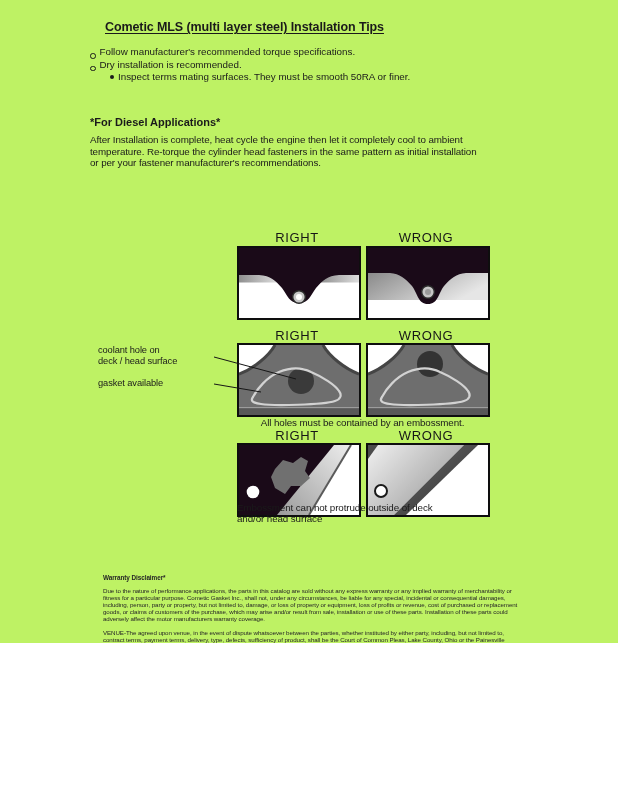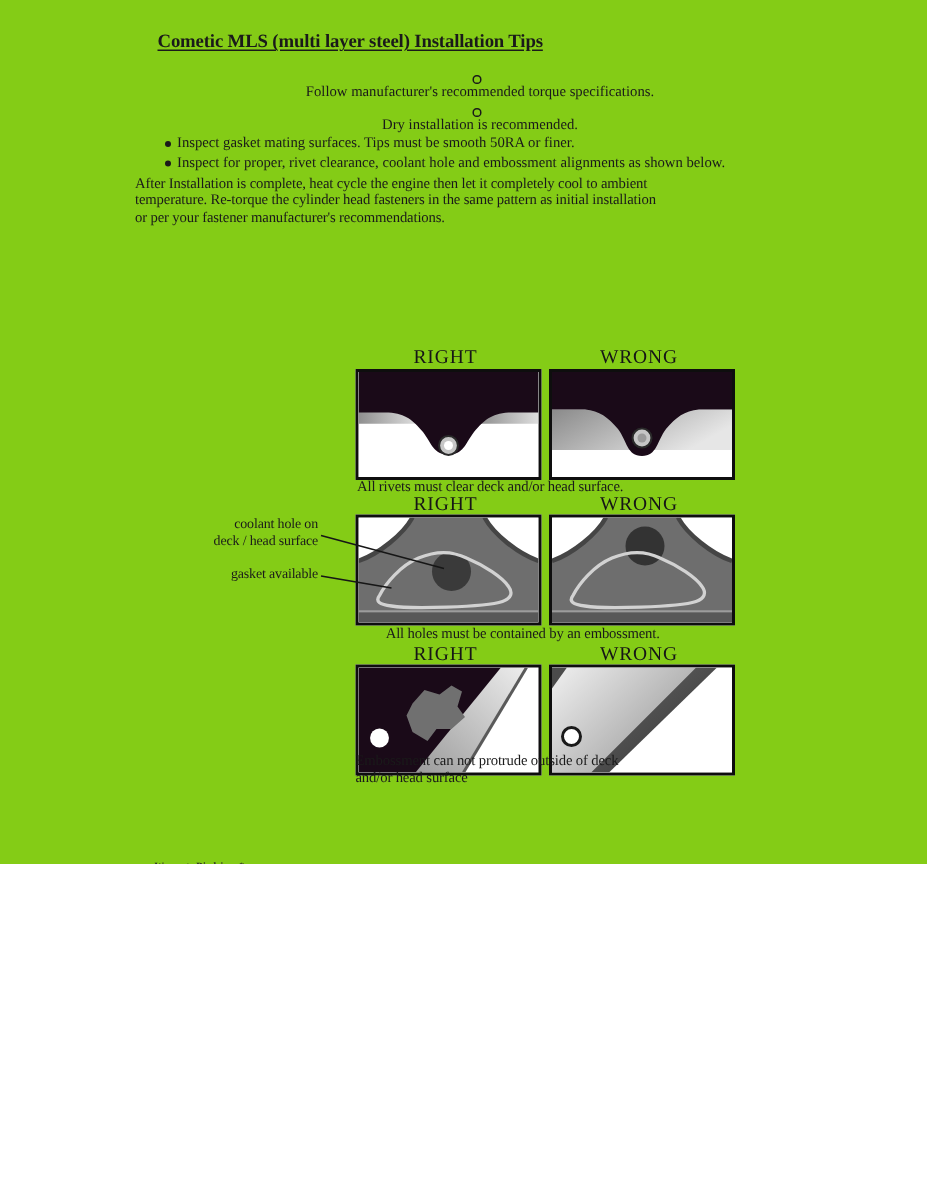--- a/index.html
+++ b/index.html
@@ -1,40 +1,40 @@
 <!DOCTYPE html>
 <html><head>
 <meta charset="utf-8">
 <style>
   html,body{margin:0;padding:0;background:#ffffff;}
-  .page{position:relative;width:618px;height:576px;background:#84cc16;overflow:hidden;
-        font-family:Liberation Serif, serif;color:#1a1a1a;}
+  .page{position:relative;width:618px;height:643px;background:#bef264;overflow:hidden;
+        font-family:Liberation Sans, sans-serif;color:#1a1a1a;}
   .abs{position:absolute;}
   .pre{white-space:pre-line;}
 
   .title{left:105px;top:20px;font-size:12.5px;font-weight:bold;letter-spacing:-0.1px;
          text-decoration:underline;text-underline-offset:2px;}
 
   .bullets{left:90px;top:46px;width:460px;font-size:9.8px;line-height:12.6px;}
-  .b-row{display:flex;align-items:center;flex-direction:column;}
+  .b-row{display:flex;align-items:flex-end;}
   .b-mark{width:3.5px;height:3.5px;border:1px solid #1a1a1a;border-radius:50%;
           margin:4px 4px 0 0;flex-shrink:0;}
   .sb-row{display:flex;align-items:flex-start;margin-left:20px;}
   .sb-mark{width:4px;height:4px;background:#1a1a1a;border-radius:50%;
            margin:4px 4px 0 0;flex-shrink:0;}
 
   .diesel{left:90px;top:117px;width:458px;font-size:9.8px;line-height:11.4px;}
   .diesel h3{margin:0 0 6px 0;font-size:11px;font-weight:bold;}
   .diesel p{margin:0 0 8px 0;letter-spacing:-0.1px;}
 
   .rw-label{width:124px;text-align:center;font-size:13px;letter-spacing:0.6px;color:#161616;}
   .panel{width:120px;height:70px;border:2px solid #0e0e0e;background:#fff;overflow:hidden;}
   .panel svg{display:block;width:120px;height:70px;}
   .caption{font-size:9.8px;line-height:11px;letter-spacing:-0.1px;}
-  .callout{width:114px;text-align:right;font-size:9.3px;line-height:10.6px;letter-spacing:-0.1px;}
+  .callout{width:114px;text-align:left;font-size:9.3px;line-height:10.6px;letter-spacing:-0.1px;}
 
   .legal{left:103px;top:574px;width:446px;font-size:6.2px;line-height:7.1px;
          letter-spacing:-0.08px;color:#262626;}
   .legal h4{margin:0 0 6px 0;font-size:6.4px;font-weight:bold;}
   .legal p{margin:0 0 6px 0;}
 
   .pageno{left:386px;top:761px;font-size:12px;color:#2b2b2b;letter-spacing:0.2px;margin-top:23px;}
   .leaders{left:0;top:0;pointer-events:none;}
 </style>
 </head>
@@ -48,29 +48,26 @@
     <div class="b-row">
       <span class="b-mark"></span>
       <span>Follow manufacturer's recommended torque specifications.</span>
     </div>
     <div class="b-row">
       <span class="b-mark"></span>
       <span>Dry installation is recommended.</span>
     </div>
     <div class="sb-row">
       <span class="sb-mark"></span>
-      <span>Inspect gasket mating surfaces.  Tips must be smooth 50RA or finer.</span>
+      <span>Inspect terms mating surfaces.  They must be smooth 50RA or finer.</span>
     </div>
-    <div class="sb-row">
-      <span class="sb-mark"></span>
-      <span>Inspect for proper, rivet clearance, coolant hole and embossment alignments as shown below.</span>
-    </div>
   </div>
 
   <div class="abs diesel">
+    <h3>*For Diesel Applications*</h3>
     <p class="pre">After Installation is complete, heat cycle the engine then let it completely cool to ambient
 temperature. Re-torque the cylinder head fasteners in the same pattern as initial installation
 or per your fastener manufacturer's recommendations.</p>
   </div>
 
   <div class="abs rw-label" style="left:235px;top:230px;">RIGHT</div>
   <div class="abs rw-label" style="left:364px;top:230px;">WRONG</div>
 
   <div class="abs panel" style="left:237px;top:246px;">
     <svg viewBox="0 0 120 70" preserveAspectRatio="none">
@@ -97,21 +94,20 @@
         </linearGradient>
       </defs>
       <rect x="0" y="0" width="120" height="70" fill="#ffffff"></rect>
       <rect x="0" y="25" width="120" height="27" fill="url(#g-r1b)"></rect>
       <rect x="0" y="52" width="120" height="18" fill="#ffffff"></rect>
       <path d="M0,0 H120 V25 H98 C88,26 83,30 76,38 C70,46 70,56 60,56 C50,56 50,46 44,38 C37,30 32,26 22,25 H0 Z" fill="#1a0a18"></path>
       <circle cx="60" cy="44" r="6.3" fill="#c6c6c6" stroke="#2a2a2a" stroke-width="1.4"></circle>
       <circle cx="60" cy="44" r="3" fill="#9a9a9a"></circle>
     </svg>
   </div>
-  <div class="abs caption" style="left:238px;top:319px;width:260px;">All rivets must clear deck and/or head surface.</div>
 
   <div class="abs rw-label" style="left:235px;top:328px;">RIGHT</div>
   <div class="abs rw-label" style="left:364px;top:328px;">WRONG</div>
 
   <div class="abs callout pre" style="left:98px;top:345px;">coolant hole on
 deck / head surface</div>
   <div class="abs callout" style="left:98px;top:378px;">gasket available</div>
 
   <div class="abs panel" style="left:237px;top:343px;">
     <svg viewBox="0 0 120 70" preserveAspectRatio="none">
@@ -132,21 +128,21 @@
       <path d="M0,0 H36 C30,11 14,24 0,29 Z" fill="#ffffff"></path>
       <path d="M36,0 C30,11 14,24 0,29" fill="none" stroke="#454545" stroke-width="3"></path>
       <path d="M120,0 H84 C90,11 106,24 120,29 Z" fill="#ffffff"></path>
       <path d="M84,0 C90,11 106,24 120,29" fill="none" stroke="#454545" stroke-width="3"></path>
       <line x1="0" y1="62.5" x2="120" y2="62.5" stroke="#9c9c9c" stroke-width="1.2"></line>
       <rect x="0" y="63.5" width="120" height="6.5" fill="#585858"></rect>
       <circle cx="62" cy="19" r="13" fill="#333333"></circle>
       <path d="M14,52 C18,44 28,32 40,27 C52,22 62,22 72,27 C84,32 96,40 100,46 C103,50 102,54 96,56 C84,60 34,61 22,59 C14,58 11,56 14,52 Z" fill="none" stroke="#d2d2d2" stroke-width="2.2"></path>
     </svg>
   </div>
-  <div class="abs caption" style="left:223px;top:417px;width:251px;text-align:center;">All holes must be contained by an embossment.</div>
+  <div class="abs caption" style="left:237px;top:417px;width:251px;text-align:center;">All holes must be contained by an embossment.</div>
 
   <div class="abs rw-label" style="left:235px;top:428px;">RIGHT</div>
   <div class="abs rw-label" style="left:364px;top:428px;">WRONG</div>
 
   <div class="abs panel" style="left:237px;top:443px;">
     <svg viewBox="0 0 120 70" preserveAspectRatio="none">
       <defs>
         <linearGradient id="g-r3a" x1="0" y1="1" x2="1" y2="0">
           <stop offset="0" stop-color="#9b9b9b"></stop>
             <stop offset="1" stop-color="#ededed"></stop>

